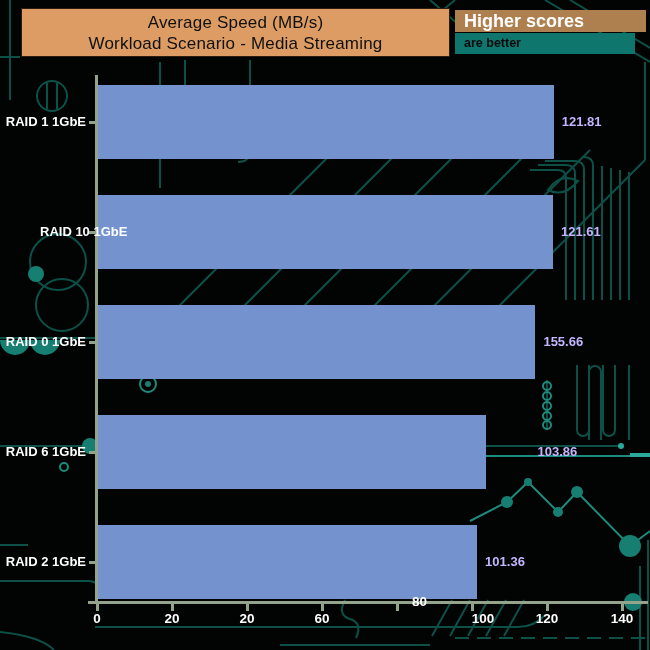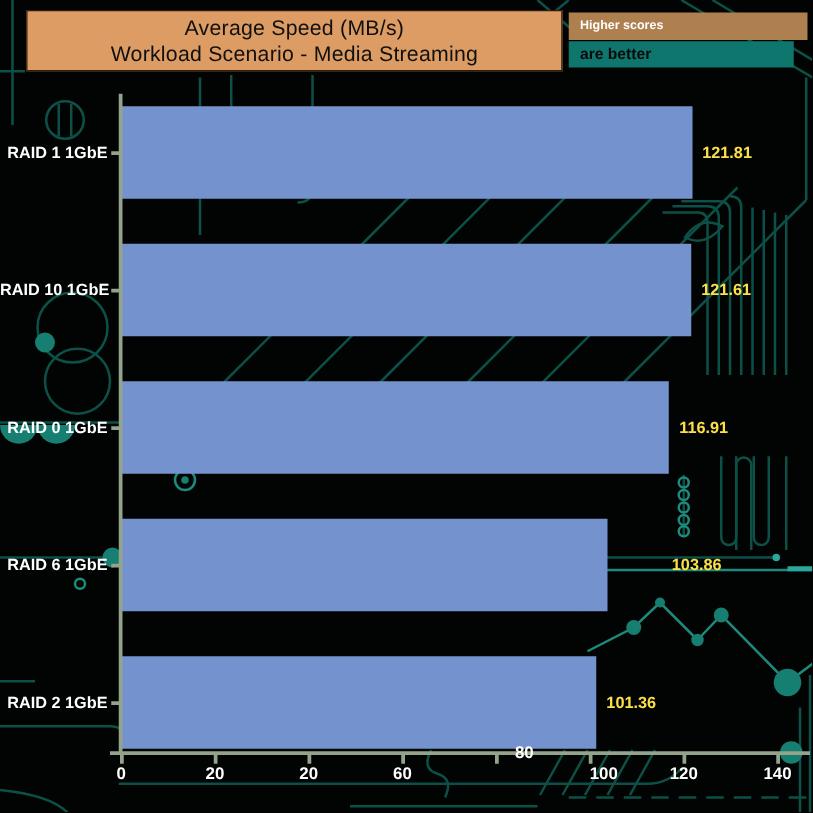--- a/index.html
+++ b/index.html
@@ -7,32 +7,32 @@
          font-family:"Liberation Sans",sans-serif;}
   .circuit{position:absolute;left:0;top:0;z-index:1;}
   
   .titlebox{position:absolute;left:21px;top:8px;width:427px;height:47px;z-index:5;
             background:#dd9c63;border:1px solid #2c1d10;
             display:flex;flex-direction:column;justify-content:center;align-items:center;}
   .titlebox div{color:#101010;font-size:17px;line-height:21px;letter-spacing:.2px;}
   
   .legend{position:absolute;left:455px;top:10px;z-index:5;}
   .legend-hi{width:182px;height:22px;background:#ae8050;color:#fff;font-weight:bold;
-             font-size:10px;line-height:22px;padding-left:9px;}
+             font-size:18px;line-height:22px;padding-left:9px;}
   .legend-ab{width:171px;height:21px;background:#0f766e;color:#0a0a0a;font-weight:bold;
              font-size:12.5px;line-height:21px;padding-left:9px;margin-top:1px;}
   
   .yaxis{position:absolute;left:95px;top:75px;width:3px;height:529px;background:#93a38c;z-index:4;}
   .xaxis{position:absolute;left:88px;top:601px;width:560px;height:3px;background:#93a38c;z-index:4;}
   .ytick{position:absolute;width:7px;height:3px;background:#93a38c;z-index:4;}
   .xtick{position:absolute;width:3px;height:7px;background:#93a38c;z-index:4;}
   .bar{position:absolute;height:74px;z-index:2;}
   .catlabel{position:absolute;left:0;width:86px;text-align:right;color:#fff;
             font-size:13px;font-weight:bold;z-index:4;white-space:nowrap;}
-  .vallabel{position:absolute;color:#fde047;font-size:13px;font-weight:bold;z-index:4;}
+  .vallabel{position:absolute;color:#c4b5fd;font-size:13px;font-weight:bold;z-index:4;}
   .xticklabel{position:absolute;width:60px;text-align:center;color:#fff;
               font-size:13.5px;font-weight:bold;z-index:4;}
 </style>
 </head>
 <body>
 
 <div class="stage">
 
   <svg class="circuit" width="650" height="650" viewBox="0 0 650 650">
     <g stroke="#0d554c" stroke-width="2" fill="none" opacity="0.95">
@@ -128,26 +128,26 @@
 
   <div id="plot">
     <div class="yaxis"></div>
     <div class="xaxis"></div>
     <div id="bars">
         <div class="bar" style="left: 97px; top: 85px; width: 456.788px; background: rgb(116, 147, 206);"></div>
         <div class="catlabel" style="top: 114px;">RAID 1 1GbE</div>
         <div class="vallabel" style="left: 561.788px; top: 114px;">121.81</div>
         <div class="ytick" style="left: 89px; top: 121px;"></div>
         <div class="bar" style="left: 97px; top: 195px; width: 456.038px; background: rgb(116, 147, 206);"></div>
-        <div class="catlabel" style="top: 224px;">RAID 10 1GbE</div>
+        <div class="catlabel" style="top: 224px; margin-left: 40px;">RAID 10 1GbE</div>
         <div class="vallabel" style="left: 561.038px; top: 224px;">121.61</div>
         <div class="ytick" style="left: 89px; top: 231px;"></div>
         <div class="bar" style="left: 97px; top: 305px; width: 438.412px; background: rgb(116, 147, 206);"></div>
         <div class="catlabel" style="top: 334px;">RAID 0 1GbE</div>
-        <div class="vallabel" style="left: 543.412px; top: 334px;">116.91</div>
+        <div class="vallabel" style="left: 543.412px; top: 334px;">155.66</div>
         <div class="ytick" style="left: 89px; top: 341px;"></div>
         <div class="bar" style="left: 97px; top: 415px; width: 389.475px; background: rgb(116, 147, 206);"></div>
         <div class="catlabel" style="top: 444px;">RAID 6 1GbE</div>
         <div class="vallabel" style="left: 494.475px; top: 444px; margin-left: 43px;">103.86</div>
         <div class="ytick" style="left: 89px; top: 451px;"></div>
         <div class="bar" style="left: 97px; top: 525px; width: 380.1px; background: rgb(116, 147, 206);"></div>
         <div class="catlabel" style="top: 554px;">RAID 2 1GbE</div>
         <div class="vallabel" style="left: 485.1px; top: 554px;">101.36</div>
         <div class="ytick" style="left: 89px; top: 561px;"></div>
       </div>

